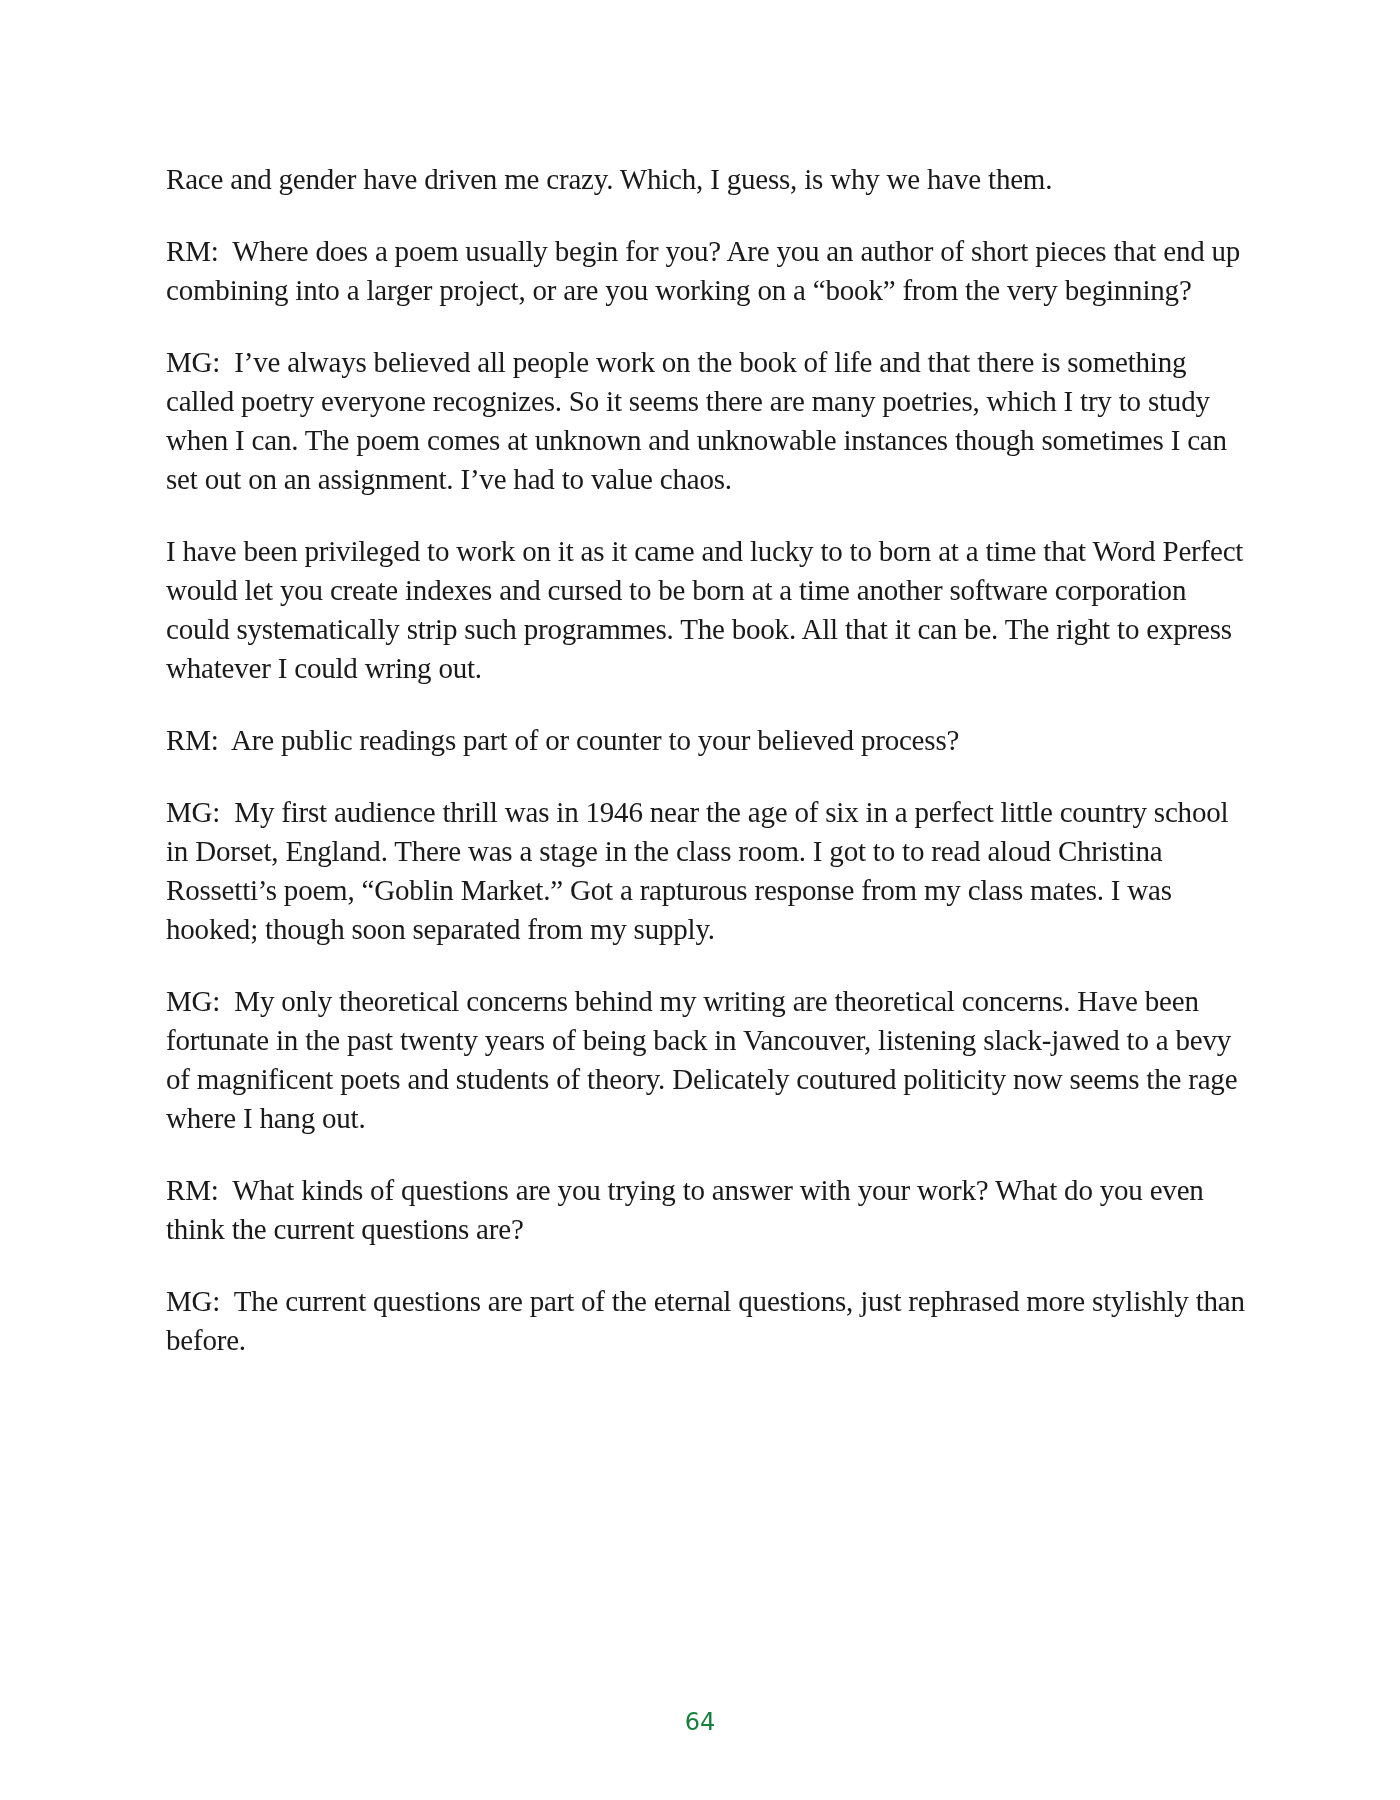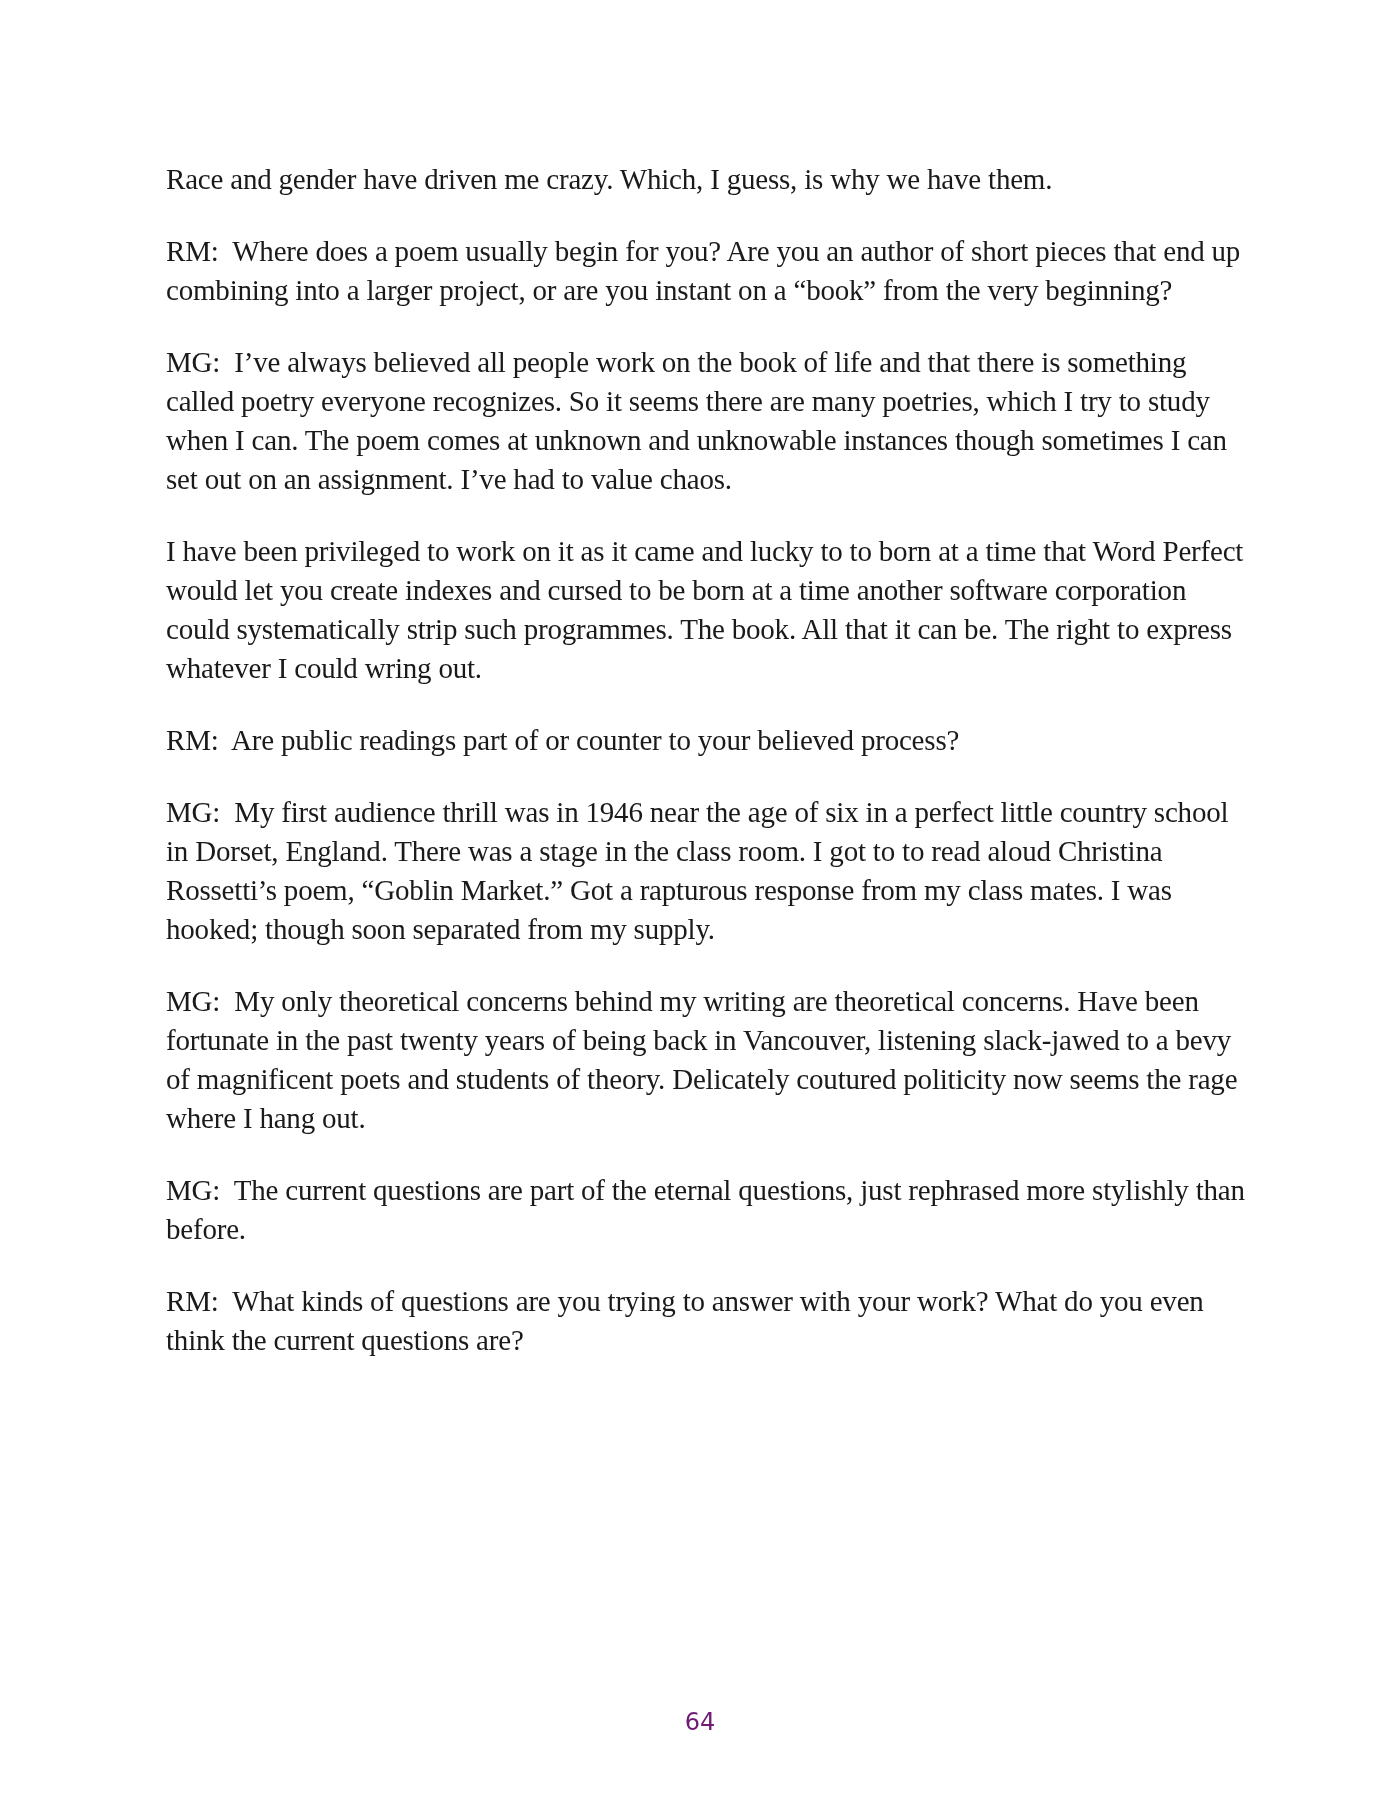--- a/index.html
+++ b/index.html
@@ -18,23 +18,23 @@
     position: absolute; left: 0; width: 1400px; top: 1708px; text-align: center;
     font-family: "DejaVu Sans", sans-serif; font-size: 24px; color: #5bbde6;
   }
 </style>
 </head>
 <body>
 
 <div class="page">
   <div class="content">
     <p class="para"><span class="text">Race and gender have driven me crazy. Which, I guess, is why we have them.</span></p>
-    <p class="para"><span class="speaker">RM:</span>&nbsp; <span class="text">Where does a poem usually begin for you? Are you an author of short pieces that end up combining into a larger project, or are you instant on a “book” from the very beginning?</span></p>
+    <p class="para"><span class="speaker">RM:</span>&nbsp; <span class="text">Where does a poem usually begin for you? Are you an author of short pieces that end up combining into a larger project, or are you working on a “book” from the very beginning?</span></p>
     <p class="para"><span class="speaker">MG:</span>&nbsp; <span class="text">I’ve always believed all people work on the book of life and that there is something called poetry everyone recognizes. So it seems there are many poetries, which I try to study when I can. The poem comes at unknown and unknowable instances though sometimes I can set out on an assignment. I’ve had to value chaos.</span></p>
     <p class="para"><span class="text">I have been privileged to work on it as it came and lucky to to born at a time that Word Perfect would let you create indexes and cursed to be born at a time another software corporation could systematically strip such programmes. The book. All that it can be. The right to express whatever I could wring out.</span></p>
     <p class="para"><span class="speaker">RM:</span>&nbsp; <span class="text">Are public readings part of or counter to your believed process?</span></p>
     <p class="para"><span class="speaker">MG:</span>&nbsp; <span class="text">My first audience thrill was in 1946 near the age of six in a perfect little country school in Dorset, England. There was a stage in the class room. I got to to read aloud Christina Rossetti’s poem, “Goblin Market.” Got a rapturous response from my class mates. I was hooked; though soon separated from my supply.</span></p>
     <p class="para"><span class="speaker">MG:</span>&nbsp; <span class="text">My only theoretical concerns behind my writing are theoretical concerns. Have been fortunate in the past twenty years of being back in Vancouver, listening slack-jawed to a bevy of magnificent poets and students of theory. Delicately coutured politicity now seems the rage where I hang out.</span></p>
+    <p class="para"><span class="speaker">RM:</span>&nbsp; <span class="text">What kinds of questions are you trying to answer with your work? What do you even think the current questions are?</span></p>
     <p class="para"><span class="speaker">MG:</span>&nbsp; <span class="text">The current questions are part of the eternal questions, just rephrased more stylishly than before.</span></p>
-    <p class="para"><span class="speaker">RM:</span>&nbsp; <span class="text">What kinds of questions are you trying to answer with your work? What do you even think the current questions are?</span></p>
   </div>
-  <div class="page-number" style="color: #701a75; text-align: center;">64</div>
+  <div class="page-number" style="color: #15803d; text-align: center;">64</div>
 </div>
 
 </body></html>

